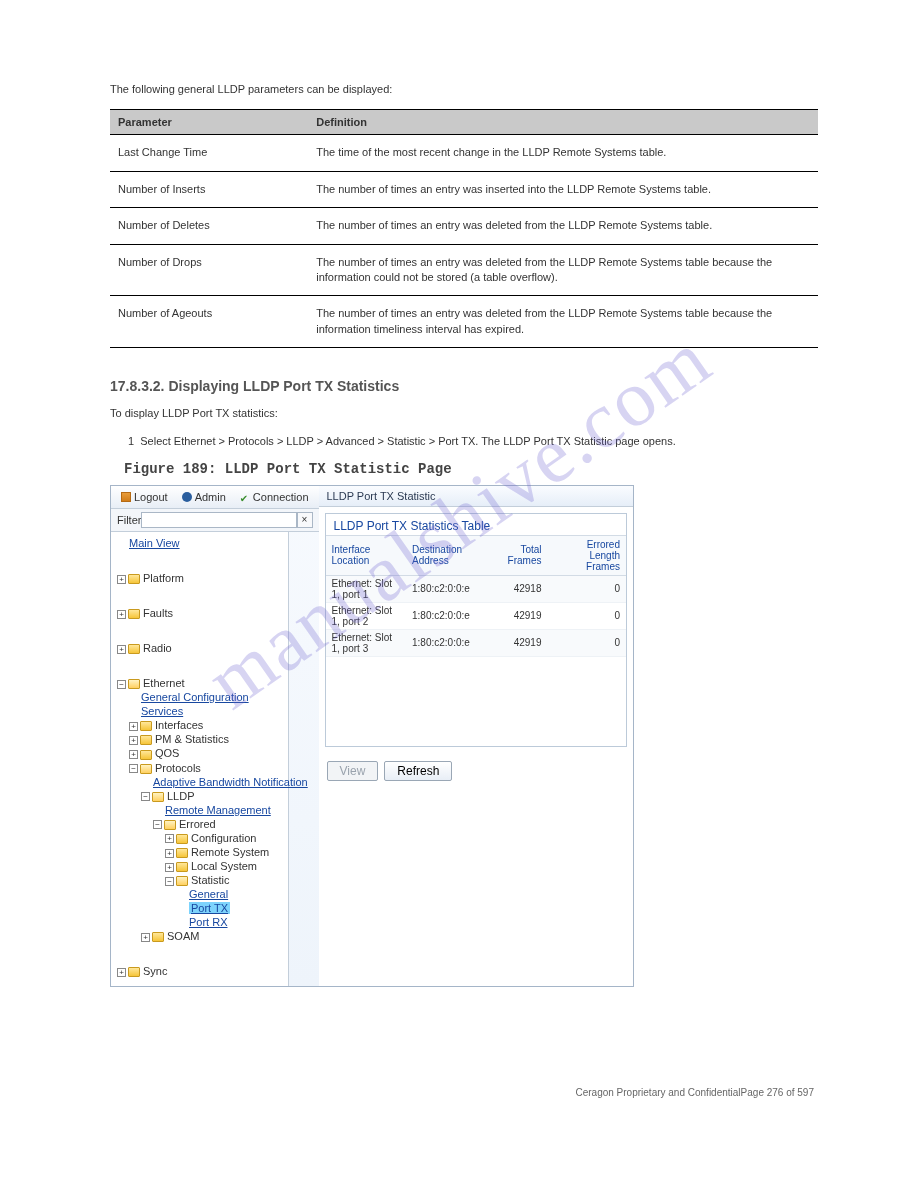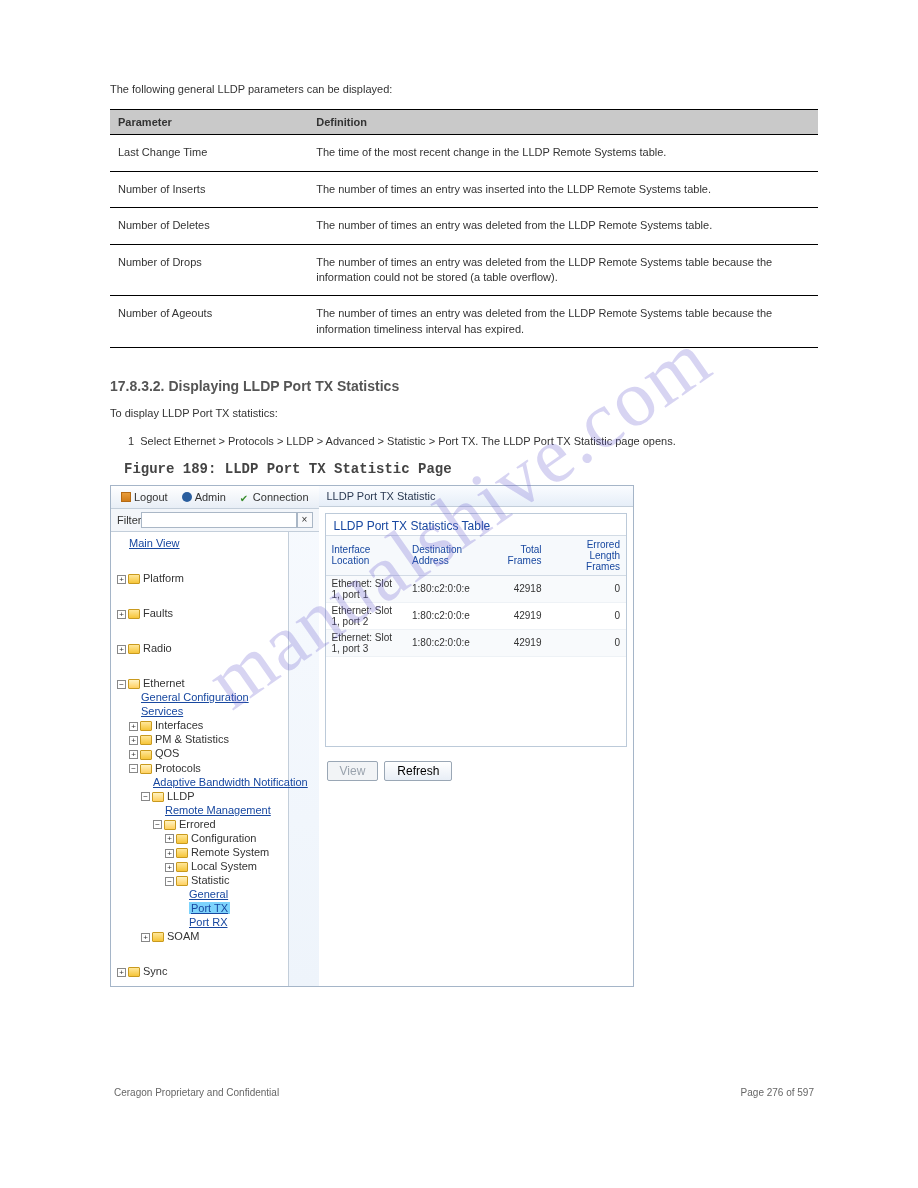--- a/index.html
+++ b/index.html
@@ -235,21 +235,21 @@
     color:rgba(110,100,210,0.28);
     font-family:"Segoe Script","Comic Sans MS",cursive;
     pointer-events:none;
     user-select:none;
     white-space:nowrap;
     letter-spacing:2px;
   }
 
   .footer {
     display:flex;
-    justify-content:space-between;
+    justify-content:flex-end;
     font-size:10px;
     color:#666;
     margin-top:100px;
     padding:0 4px;
   }
 </style>
 </head>
 <body>
 
 <div class="watermark">manualshive.com</div>

